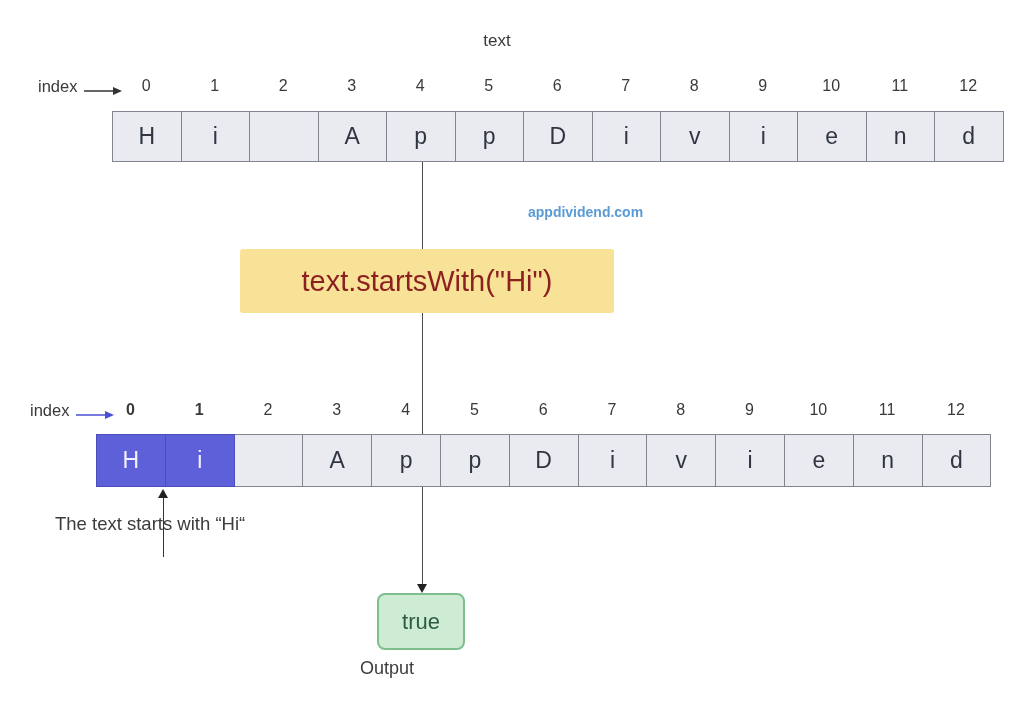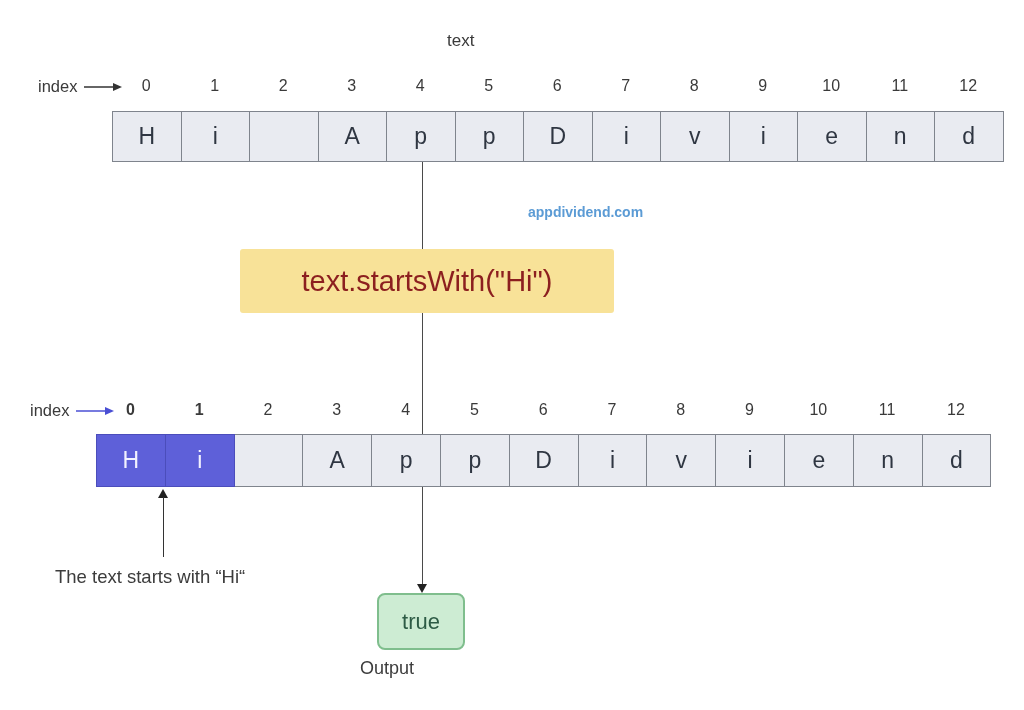--- a/index.html
+++ b/index.html
@@ -19,24 +19,24 @@
     --annotation-text:#3c3c3c;
     --arrow-top:#333333;
     --arrow-bottom:#4a4fd4;
     --line:#4a4a4a;
   }
   *{box-sizing:border-box;margin:0;padding:0;}
   html,body{background:#ffffff;}
   body{font-family:"Liberation Sans","DejaVu Sans",sans-serif;}
   .stage{position:relative;width:1024px;height:710px;background:#ffffff;overflow:hidden;}
 
-  .title{position:absolute;left:447px;top:31px;width:100px;text-align:left;
+  .title{position:absolute;left:447px;top:31px;width:100px;text-align:center;
          font-size:17px;color:var(--label-text);}
 
-  .index-caption{position:absolute;display:flex;align-items:center;gap:7px;
+  .index-caption{position:absolute;display:flex;align-items:flex-end;gap:7px;
                  font-size:16.5px;color:var(--label-text);}
   .index-caption.top{left:38px;top:77px;}
   .index-caption.bottom{left:30px;top:401px;}
   .index-arrow{display:block;}
   .index-arrow.top-arrow{color:var(--arrow-top);}
   .index-arrow.bottom-arrow{color:var(--arrow-bottom);}
 
   .index-row{position:absolute;display:flex;font-size:16px;color:var(--label-text);}
   .index-row.top{left:112px;top:77px;}
   .index-row.bottom{left:96px;top:401px;}
@@ -70,21 +70,21 @@
                 border-left:5px solid transparent;border-right:5px solid transparent;
                 border-bottom:9px solid #222;}
 
   .watermark{position:absolute;left:528px;top:204px;font-size:14px;color:var(--watermark);font-weight:bold;}
 
   .code-box{position:absolute;left:240px;top:249px;width:374px;height:64px;
             background:var(--code-fill);border-radius:3px;
             display:flex;align-items:center;justify-content:center;}
   .code-box span{font-size:29px;color:var(--code-text);}
 
-  .annotation{position:absolute;left:55px;top:566px;font-size:18.5px;color:var(--annotation-text);}
+  .annotation{position:absolute;left:55px;top:513px;font-size:18.5px;color:var(--annotation-text);}
 
   .result-box{position:absolute;left:377px;top:593px;width:88px;height:57px;
               background:var(--result-fill);border:2px solid var(--result-border);
               border-radius:8px;display:flex;align-items:center;justify-content:center;
               font-size:22px;color:var(--result-text);}
   .output-label{position:absolute;left:360px;top:658px;width:122px;text-align:left;
                 font-size:18px;color:var(--annotation-text);}
 </style>
 </head>
 <body>

